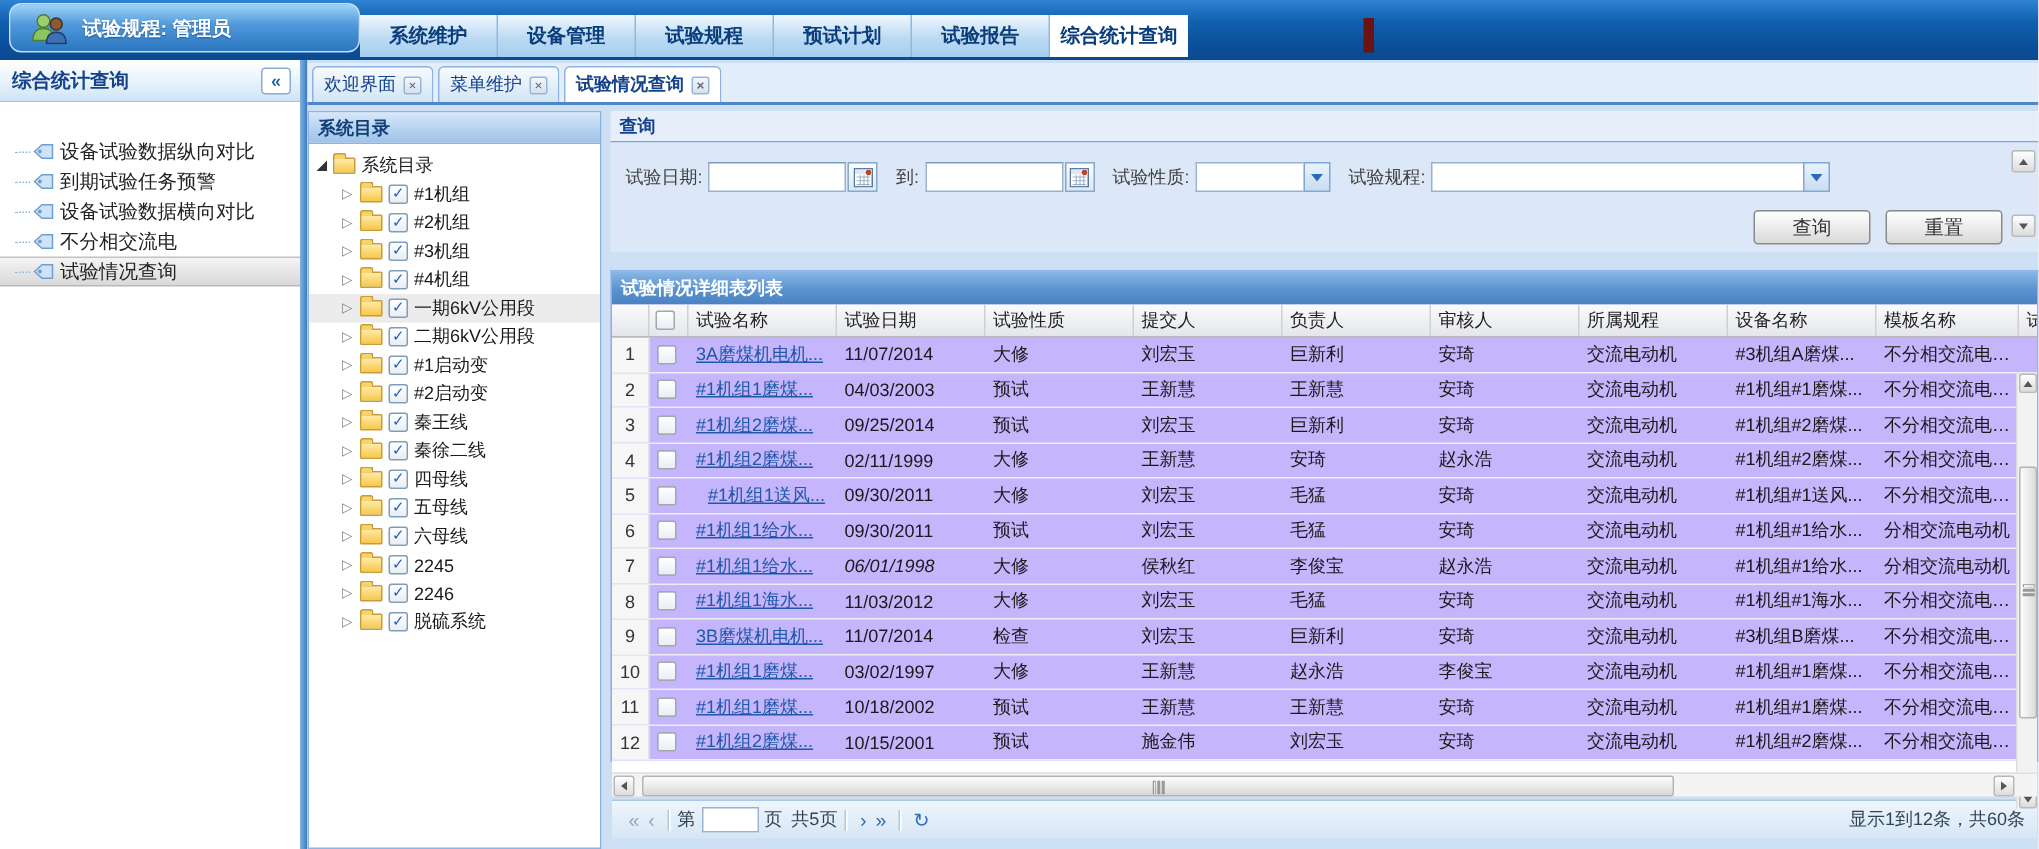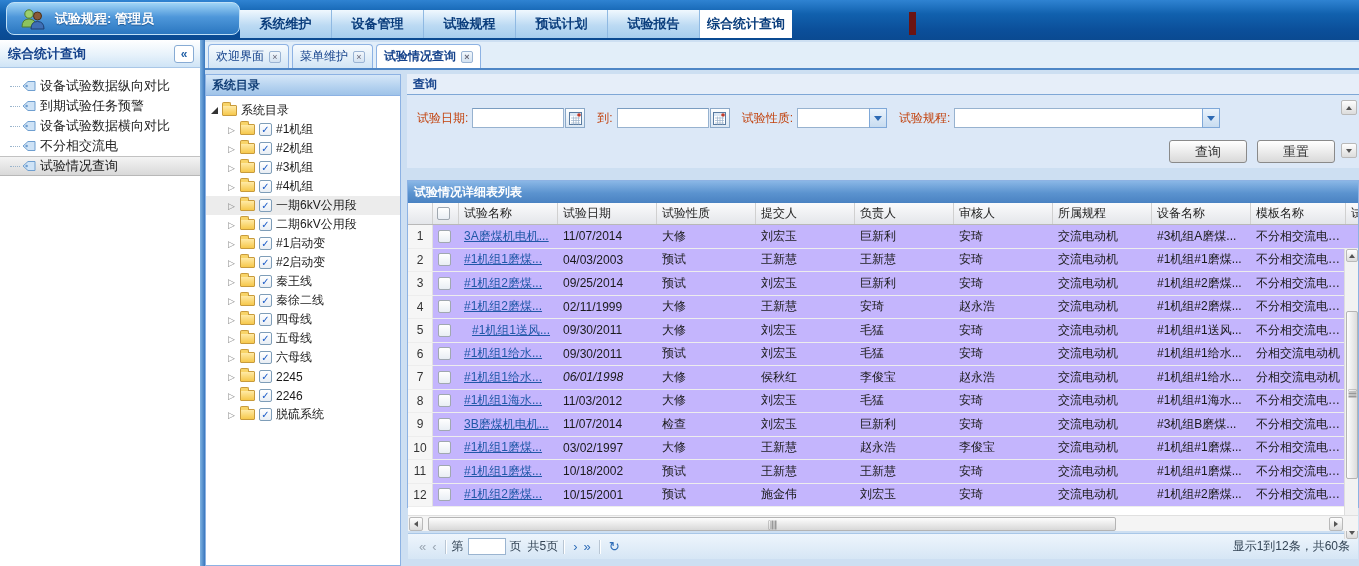--- a/index.html
+++ b/index.html
@@ -23,21 +23,21 @@
   .menu-tab.active { background:#fff; border-right:none; }
   #menu-decor { position:absolute; left:909px; top:12px; width:7px; height:23px; background:#6b1413; }
 
   
   #sidebar { position:absolute; left:0; top:40px; width:200px; height:526px; background:#fff; }
   #side-header { height:28px; background:linear-gradient(180deg,#ffffff 0%,#e7f2fb 55%,#cfe4f6 100%);
     border-bottom:1px solid #a9c7e7; display:flex; align-items:center; padding:0 6px 0 8px; }
   #side-title { color:#15428b; font-weight:bold; font-size:13px; flex:1; }
   #side-collapse { width:20px; height:18px; border:1px solid #87abd4; border-radius:3px; background:#fff;
     color:#2563a8; font-weight:bold; font-size:12px; display:flex; align-items:center; justify-content:center; cursor:pointer; }
-  #side-items { padding-top:8px; }
+  #side-items { padding-top:8px;margin-top:15px; }
   .side-item { height:20px; display:flex; align-items:center; padding-left:10px; font-size:13px; color:#222; cursor:pointer; }
   .side-item .dots { width:10px; border-top:1px dotted #9ab4cc; margin-right:2px; }
   .side-item.selected { background:linear-gradient(180deg,#f4f4f4,#d9d9d9); border-top:1px solid #c2c2c2; border-bottom:1px solid #b8b8b8; }
   .tag-ico { margin-right:4px; display:inline-flex; }
 
   
   #v-divider { position:absolute; left:200px; top:40px; width:5px; height:526px;
     background:linear-gradient(90deg,#7fb3e2,#3a77bd); }
 
   
@@ -69,21 +69,21 @@
   .cbx { width:13px; height:13px; border:1px solid #7e9db8; border-radius:2px; background:linear-gradient(180deg,#fff,#e9eef4);
     color:#1b5bc8; font-size:10px; font-weight:bold; line-height:11px; text-align:center; margin-right:4px; flex:none; cursor:pointer; }
   .cbx.un { color:transparent; border-color:#a0a8b0; }
 
   
   #query-panel { position:absolute; left:202px; top:34px; width:952px; height:94px; }
   #query-header { height:21px; background:#e6eef9; border-bottom:1px solid #7fa7d6; color:#15428b;
     font-weight:bold; font-size:12px; display:flex; align-items:center; padding-left:6px; }
   #query-body { position:relative; height:73px; background:#dce8f7; }
   #query-form { position:absolute; left:10px; top:13px; display:flex; align-items:center; }
-  .q-label { color:#c2410c; margin-right:4px; white-space:nowrap; }
+  .q-label { color:#404040; margin-right:4px; white-space:nowrap; }
   .q-input { width:92px; height:20px; border:1px solid #97b2cf; border-top-color:#7a9cc0; background:#fff; padding:0 3px; font-size:12px; }
   .cal-btn { width:20px; height:20px; border:1px solid #8aa8c8; background:linear-gradient(180deg,#fdfefe,#dce8f4);
     margin-left:1px; margin-right:12px; display:flex; align-items:center; justify-content:center; cursor:pointer; }
   .combo { display:flex; margin-right:12px; }
   .combo .val { height:20px; border:1px solid #97b2cf; border-right:none; background:#fff; }
   .combo .btn { width:18px; height:20px; border:1px solid #7fa8d8; background:linear-gradient(180deg,#eaf3fc,#c8dcf0);
     display:flex; align-items:center; justify-content:center; cursor:pointer; }
   .arr-dn { width:0; height:0; border-left:4px solid transparent; border-right:4px solid transparent; border-top:5px solid #2d6ab4; }
   #query-btns { position:absolute; right:24px; bottom:5px; display:flex; }
   .g-btn { width:78px; height:23px; margin-left:10px; border:1px solid #8a8a8a; border-radius:3px;

